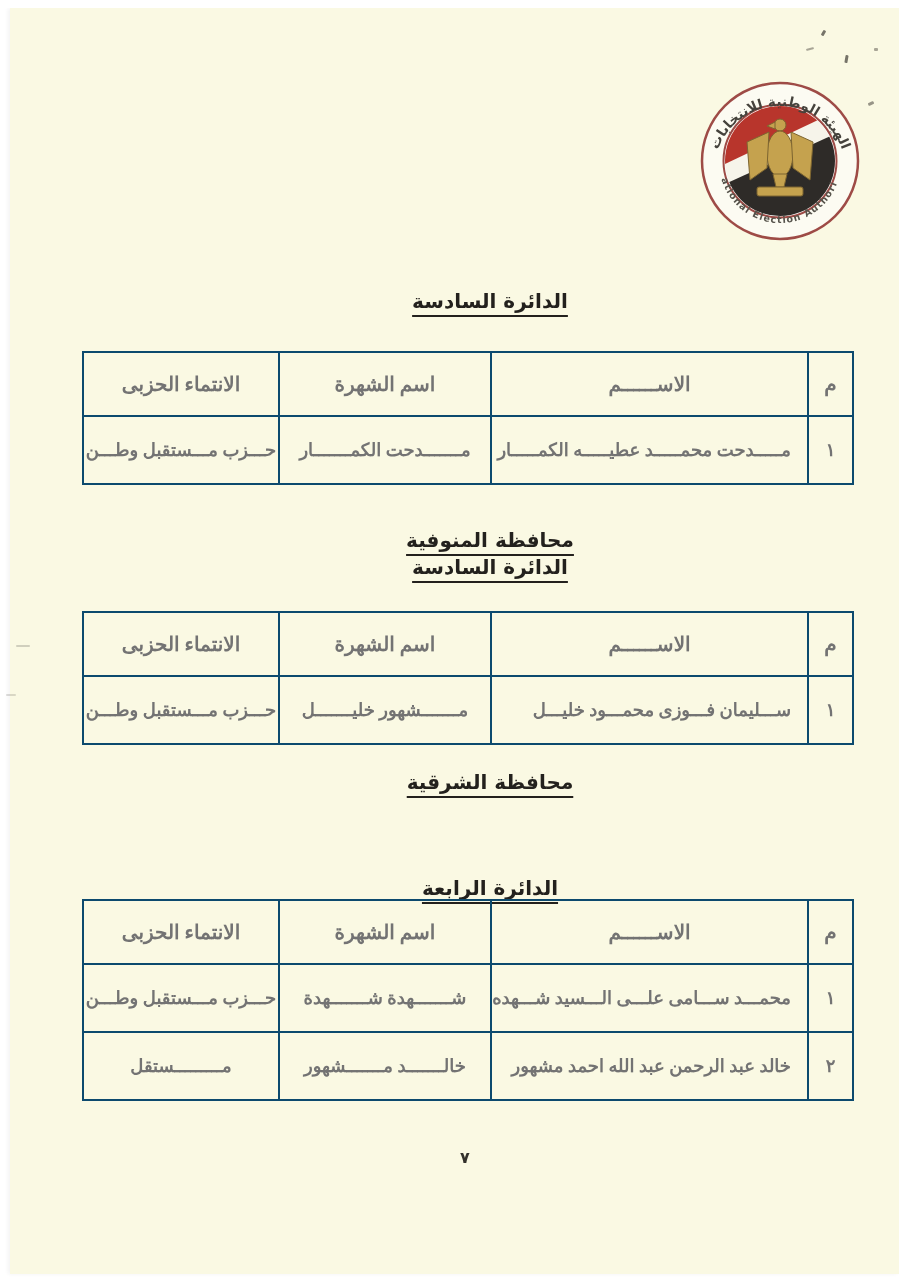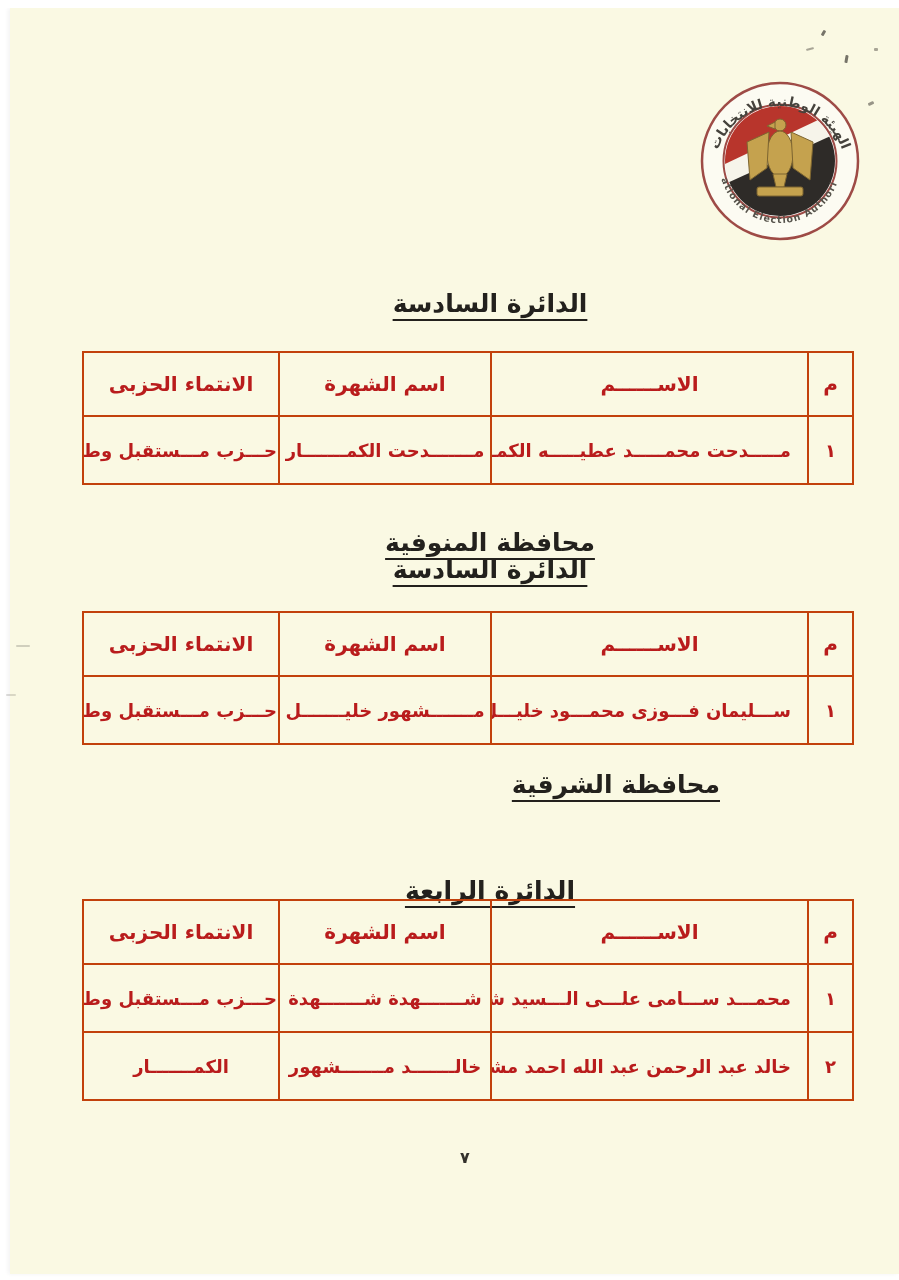--- a/index.html
+++ b/index.html
@@ -20,42 +20,42 @@
   .s1{left:822px;top:30px;width:3px;height:6px;transform:rotate(30deg);}
   .s2{left:806px;top:48px;width:8px;height:2px;transform:rotate(-15deg);opacity:.5;}
   .s3{left:845px;top:55px;width:3px;height:8px;transform:rotate(10deg);}
   .s4{left:874px;top:48px;width:4px;height:3px;opacity:.5;}
   .s5{left:868px;top:102px;width:6px;height:3px;transform:rotate(-25deg);opacity:.6;}
   .s6{left:16px;top:645px;width:14px;height:2px;opacity:.25;}
   .s7{left:6px;top:694px;width:10px;height:2px;opacity:.2;}
   
   .heading{
     position:absolute;left:250px;width:460px;text-align:center;
-    font-weight:bold;color:#23211d;font-size:25px;
+    font-weight:bold;color:#23211d;font-size:20px;
     text-decoration:underline;text-underline-offset:7px;
     text-decoration-thickness:1.5px;
   }
   #district-1{top:281px;}
   #gov-2{top:520px;}
   #district-2{top:547px;}
-  #gov-3{top:762px;text-align:right;}
+  #gov-3{top:762px;}
   #district-3{top:820px;margin-top:48px;}
   
   table.cand{
     position:absolute;left:72px;width:770px;
     border-collapse:collapse;table-layout:fixed;
     direction:rtl;
   }
   #table-1{top:343px;}
   #table-2{top:603px;}
   #table-3{top:891px;}
   table.cand td,table.cand th{
-    border:2px solid #c2410c;
-    color:#b91c1c;font-weight:bold;
-    overflow:hidden;white-space:nowrap;
+    border:2px solid #0c4a6e;
+    color:#737373;font-weight:bold;
+    overflow:hidden;white-space:nowrap;font-family:Liberation Serif, serif;
   }
   table.cand th{height:60px;font-size:20px;text-align:center;}
   table.cand td{height:64px;font-size:18px;}
   td.c-num{text-align:center;font-size:17px;}
   td.c-name{text-align:right;padding-right:16px;}
   td.c-known{text-align:center;margin-top:40px;}
   td.c-party{text-align:center;}
   
   .page-num{
     position:absolute;left:410px;top:1140px;width:90px;
@@ -174,21 +174,21 @@
     <tr>
       <td class="c-num">١</td>
       <td class="c-name">محمـــد ســـامى علـــى الـــسيد شـــهده</td>
       <td class="c-known">شـــــــهدة شـــــــهدة</td>
       <td class="c-party">حـــزب مـــستقبل وطـــن</td>
     </tr>
     <tr>
       <td class="c-num">٢</td>
       <td class="c-name">خالد عبد الرحمن عبد الله احمد مشهور</td>
       <td class="c-known">خالـــــــد مـــــــشهور</td>
-      <td class="c-party">الكمـــــــار</td>
+      <td class="c-party">مـــــــــستقل</td>
     </tr>
   </tbody>
     </table>
 
   <div class="page-num">٧</div>
 </div>
 
 <div class="top-strip"></div>
 <div class="speck s1"></div>
 <div class="speck s2"></div>

